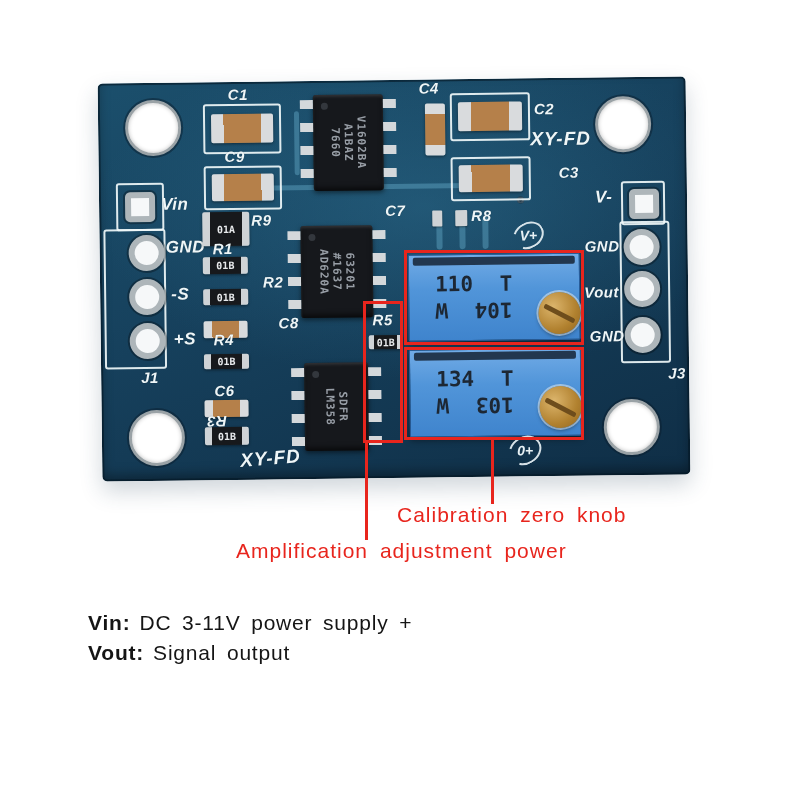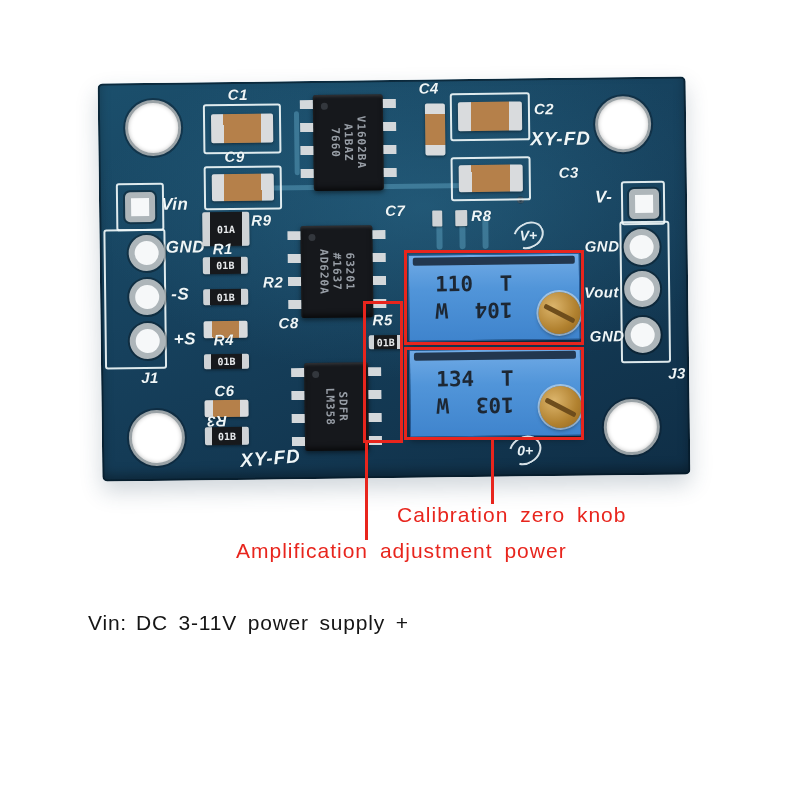--- a/index.html
+++ b/index.html
@@ -110,21 +110,21 @@
   
   .redbox { position:absolute; border:3px solid #e8251d; }
   .redline { position:absolute; width:3px; background:#e8251d; }
   .redtext {
     position:absolute; color:#e8251d; font-size:21px; letter-spacing:1px; word-spacing:5px; white-space:nowrap;
   }
 
   
   .desc { position:absolute; left:88px; top:608px; font-size:21px; color:#151515; }
   .desc .line { height:30px; line-height:30px; letter-spacing:.8px; word-spacing:4px; white-space:pre-wrap; }
-  .desc .pin { font-weight:400; margin-right:9px; }
+  .desc .pin { font-weight:700; margin-right:9px; }
   .desc .txt { font-weight:400; }
 </style>
 </head>
 <body>
 
 <div class="stage">
 
   <div class="pcb">
 
     <div class="trace" style="left:150px; top:104px; width:262px; height:5px;"></div>
@@ -299,15 +299,16 @@
   <div class="redbox" style="left:404px; top:347px; width:180px; height:93px;"></div>
 
   <div class="redline" style="left:491px; top:440px; height:64px;"></div>
   <div class="redline" style="left:365px; top:443px; height:97px;"></div>
 
   <div class="redtext" style="left:397px; top:503px;">Calibration zero knob</div>
   <div class="redtext" style="left:236px; top:539px;">Amplification adjustment power</div>
 
   <div class="desc">
     <div class="line"><span class="pin">Vin:</span><span class="txt">DC 3-11V power supply +</span></div>
+    <div class="line"><span class="pin">Vout:</span><span class="txt">Signal output</span></div>
   </div>
 
 </div>
 
 </body></html>

